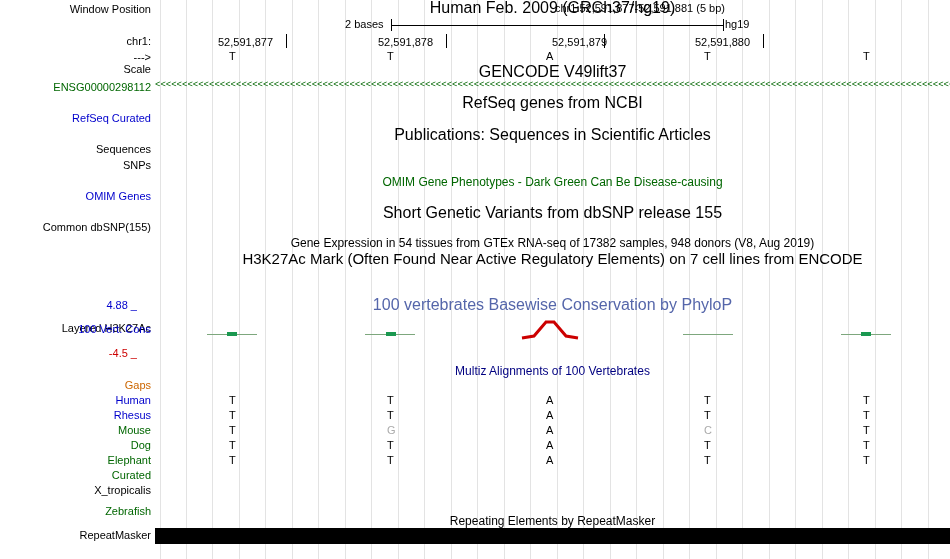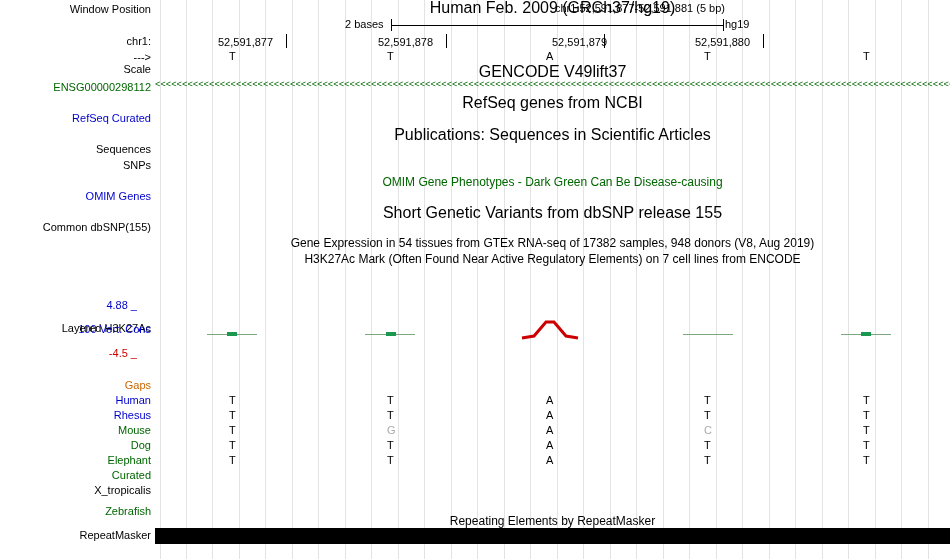--- a/index.html
+++ b/index.html
@@ -217,33 +217,35 @@
     <div class="centered" style="top:97px;">RefSeq genes from NCBI</div>
 
     <div class="centered" style="top:129px;">Publications: Sequences in Scientific Articles</div>
 
     <div class="centered" style="top:176px; color:#006600; font-size:12px;">OMIM Gene Phenotypes - Dark Green Can Be Disease-causing</div>
 
     <div class="centered" style="top:207px;">Short Genetic Variants from dbSNP release 155</div>
 
     <div class="centered" style="top:237px; font-size:12px;">Gene Expression in 54 tissues from GTEx RNA-seq of 17382 samples, 948 donors (V8, Aug 2019)</div>
 
-    <div class="centered" style="top:253px; font-size:12px;">H3K27Ac Mark (Often Found Near Active Regulatory Elements) on 7 cell lines from ENCODE</div>
-
+    <div class="centered" style="top:253px; font-size:15px;">H3K27Ac Mark (Often Found Near Active Regulatory Elements) on 7 cell lines from ENCODE</div>
+
+    <div class="centered" style="top:299px; color:#5566aa;">100 vertebrates Basewise Conservation by PhyloP</div>
     <div class="conshair" style="top:334px; left:52px; width:50px;"></div>
     <div class="conshair" style="top:334px; left:210px; width:50px;"></div>
     <div class="conshair" style="top:334px; left:528px; width:50px;"></div>
     <div class="conshair" style="top:334px; left:686px; width:50px;"></div>
     <div class="consmark" style="top:332px; left:72px; width:10px; height:4px;"></div>
     <div class="consmark" style="top:332px; left:231px; width:10px; height:4px;"></div>
     <div class="consmark" style="top:332px; left:706px; width:10px; height:4px;"></div>
     <svg width="60" height="24" style="position:absolute; top:318px; left:365px;">
       <path d="M2,20 L14,18 L26,4 L34,4 L46,18 L58,20" stroke="#cc0000" stroke-width="3" fill="none"></path>
     </svg>
 
+    <div class="centered" style="top:365px; color:#000080; font-size:12px;">Multiz Alignments of 100 Vertebrates</div>
     <div id="multiz-rows">
         <div class="abs" style="top: 394px; left: 74px; color: rgb(0, 0, 0);">T</div>
         <div class="abs" style="top: 394px; left: 232px; color: rgb(0, 0, 0);">T</div>
         <div class="abs" style="top: 394px; left: 391px; color: rgb(0, 0, 0);">A</div>
         <div class="abs" style="top: 394px; left: 549px; color: rgb(0, 0, 0);">T</div>
         <div class="abs" style="top: 394px; left: 708px; color: rgb(0, 0, 0);">T</div>
         <div class="abs" style="top: 409px; left: 74px; color: rgb(0, 0, 0);">T</div>
         <div class="abs" style="top: 409px; left: 232px; color: rgb(0, 0, 0);">T</div>
         <div class="abs" style="top: 409px; left: 391px; color: rgb(0, 0, 0);">A</div>
         <div class="abs" style="top: 409px; left: 549px; color: rgb(0, 0, 0);">T</div>

